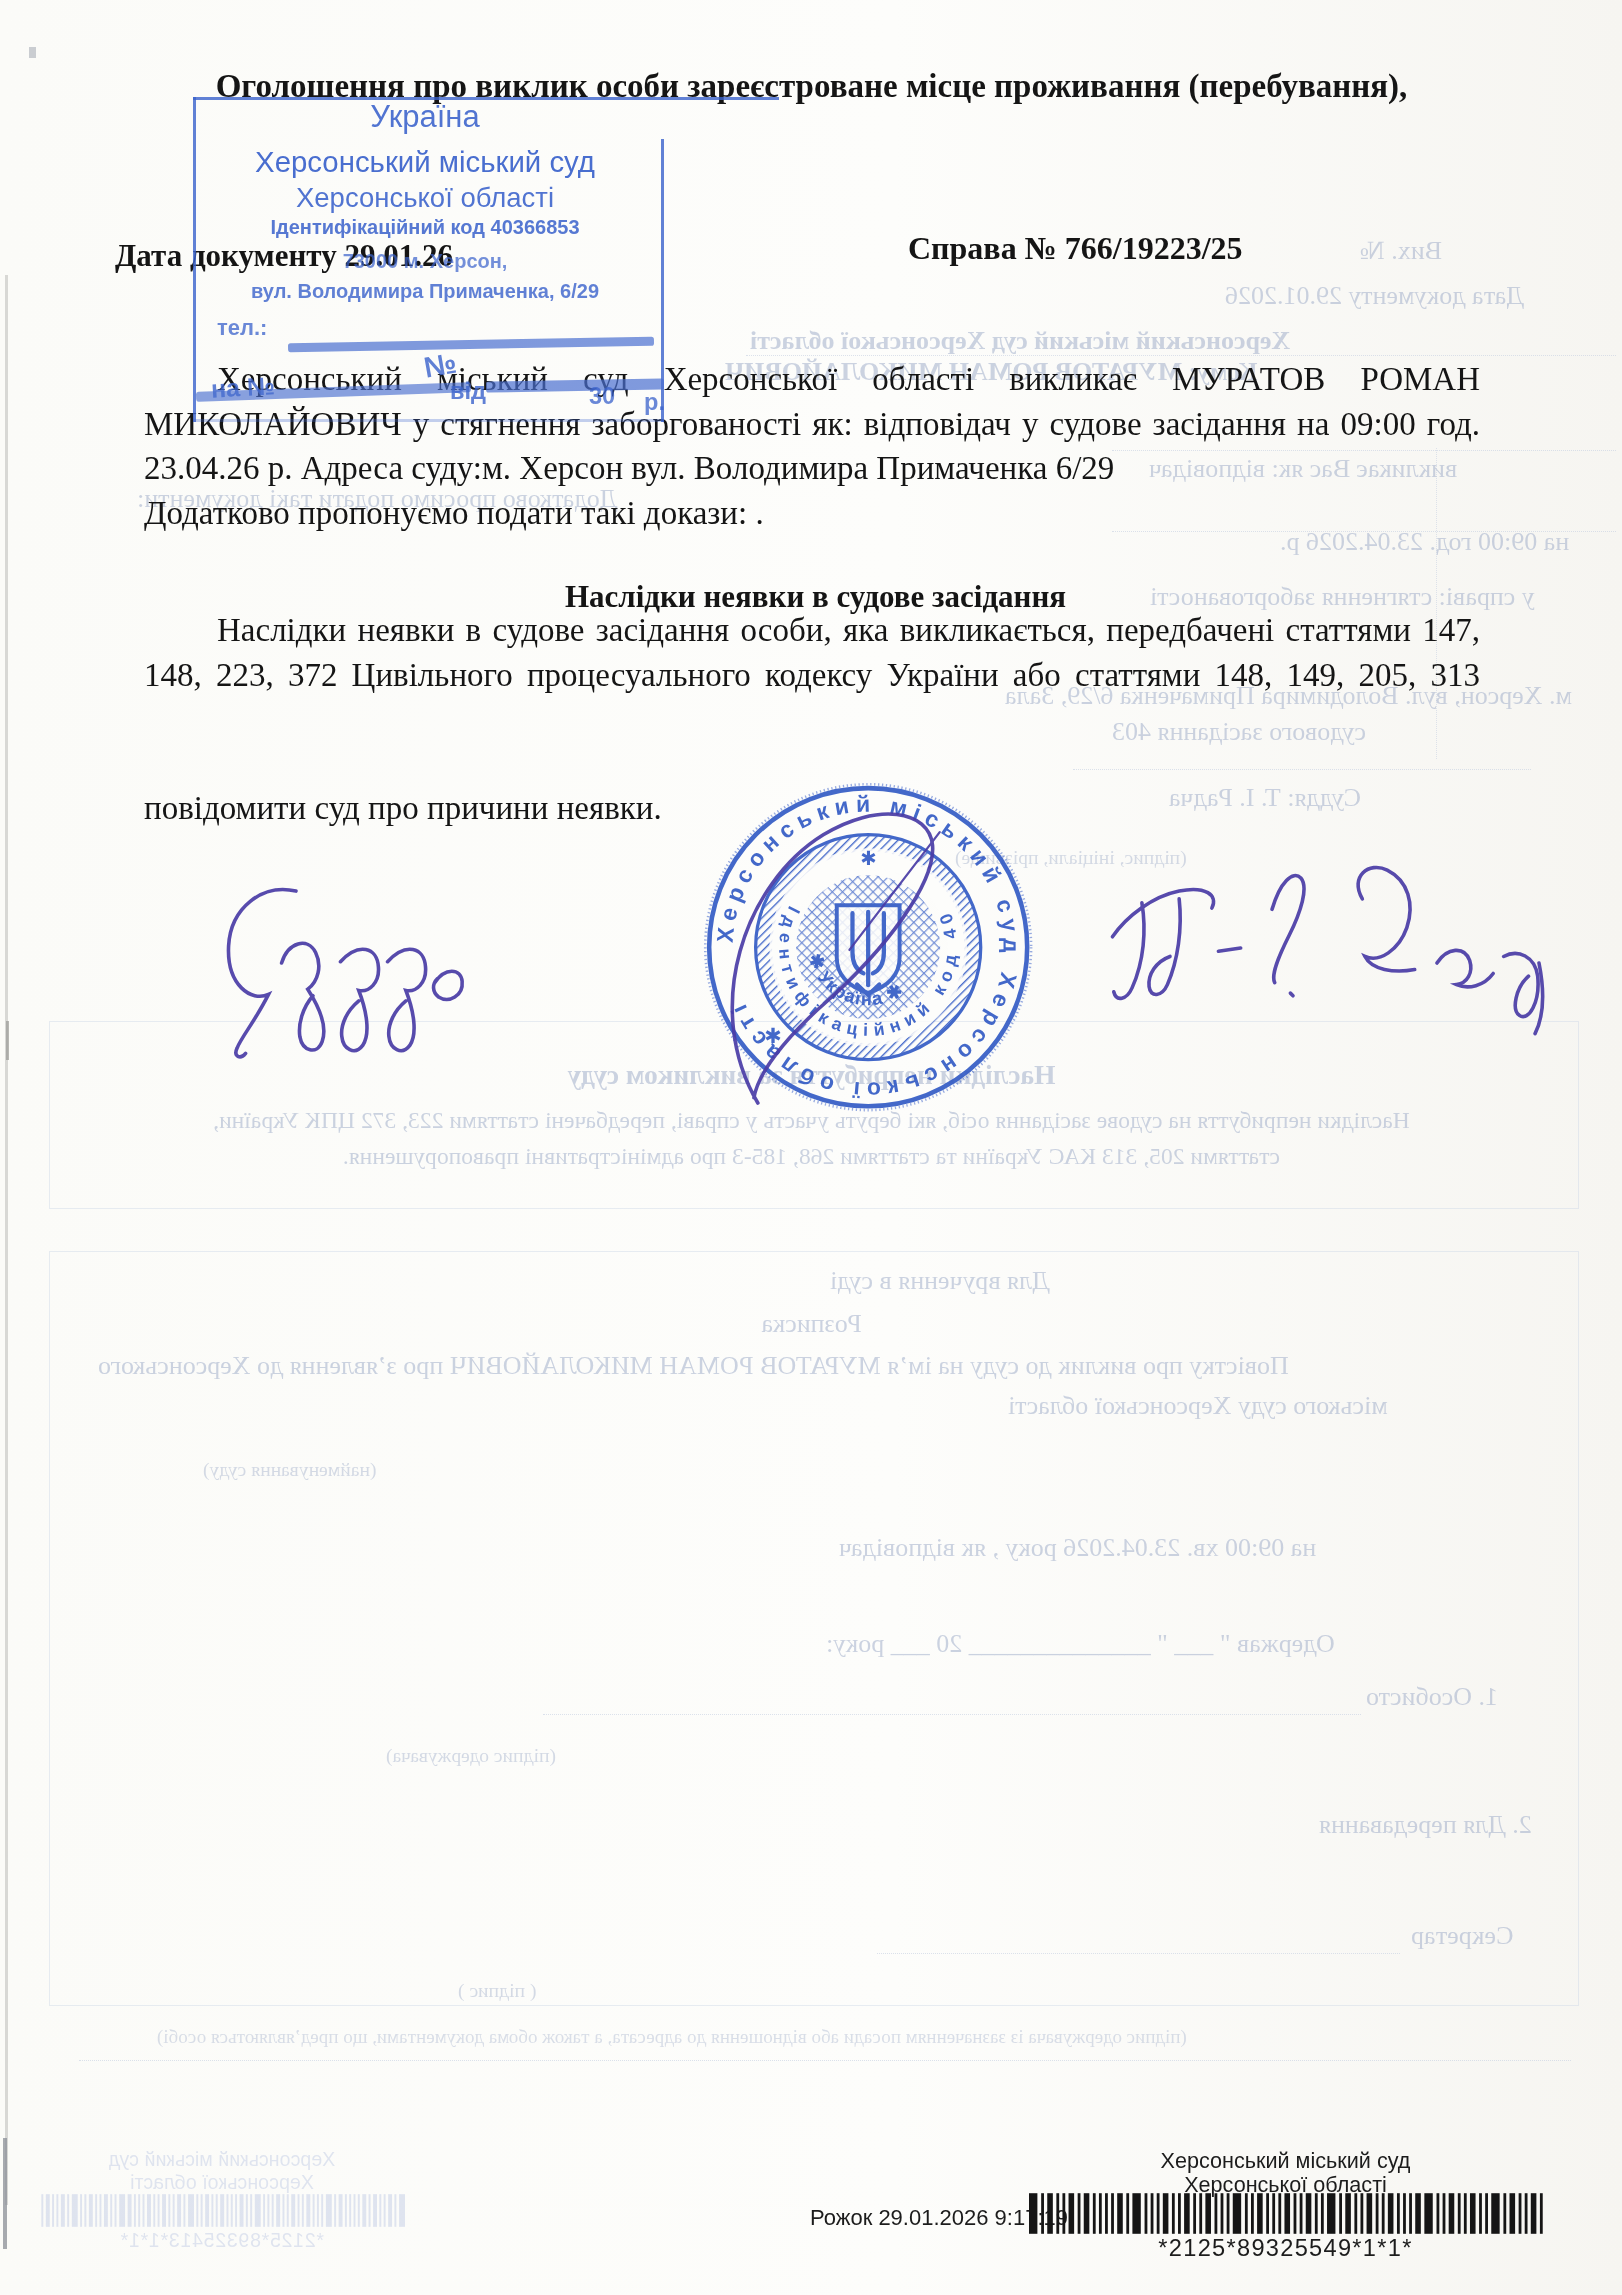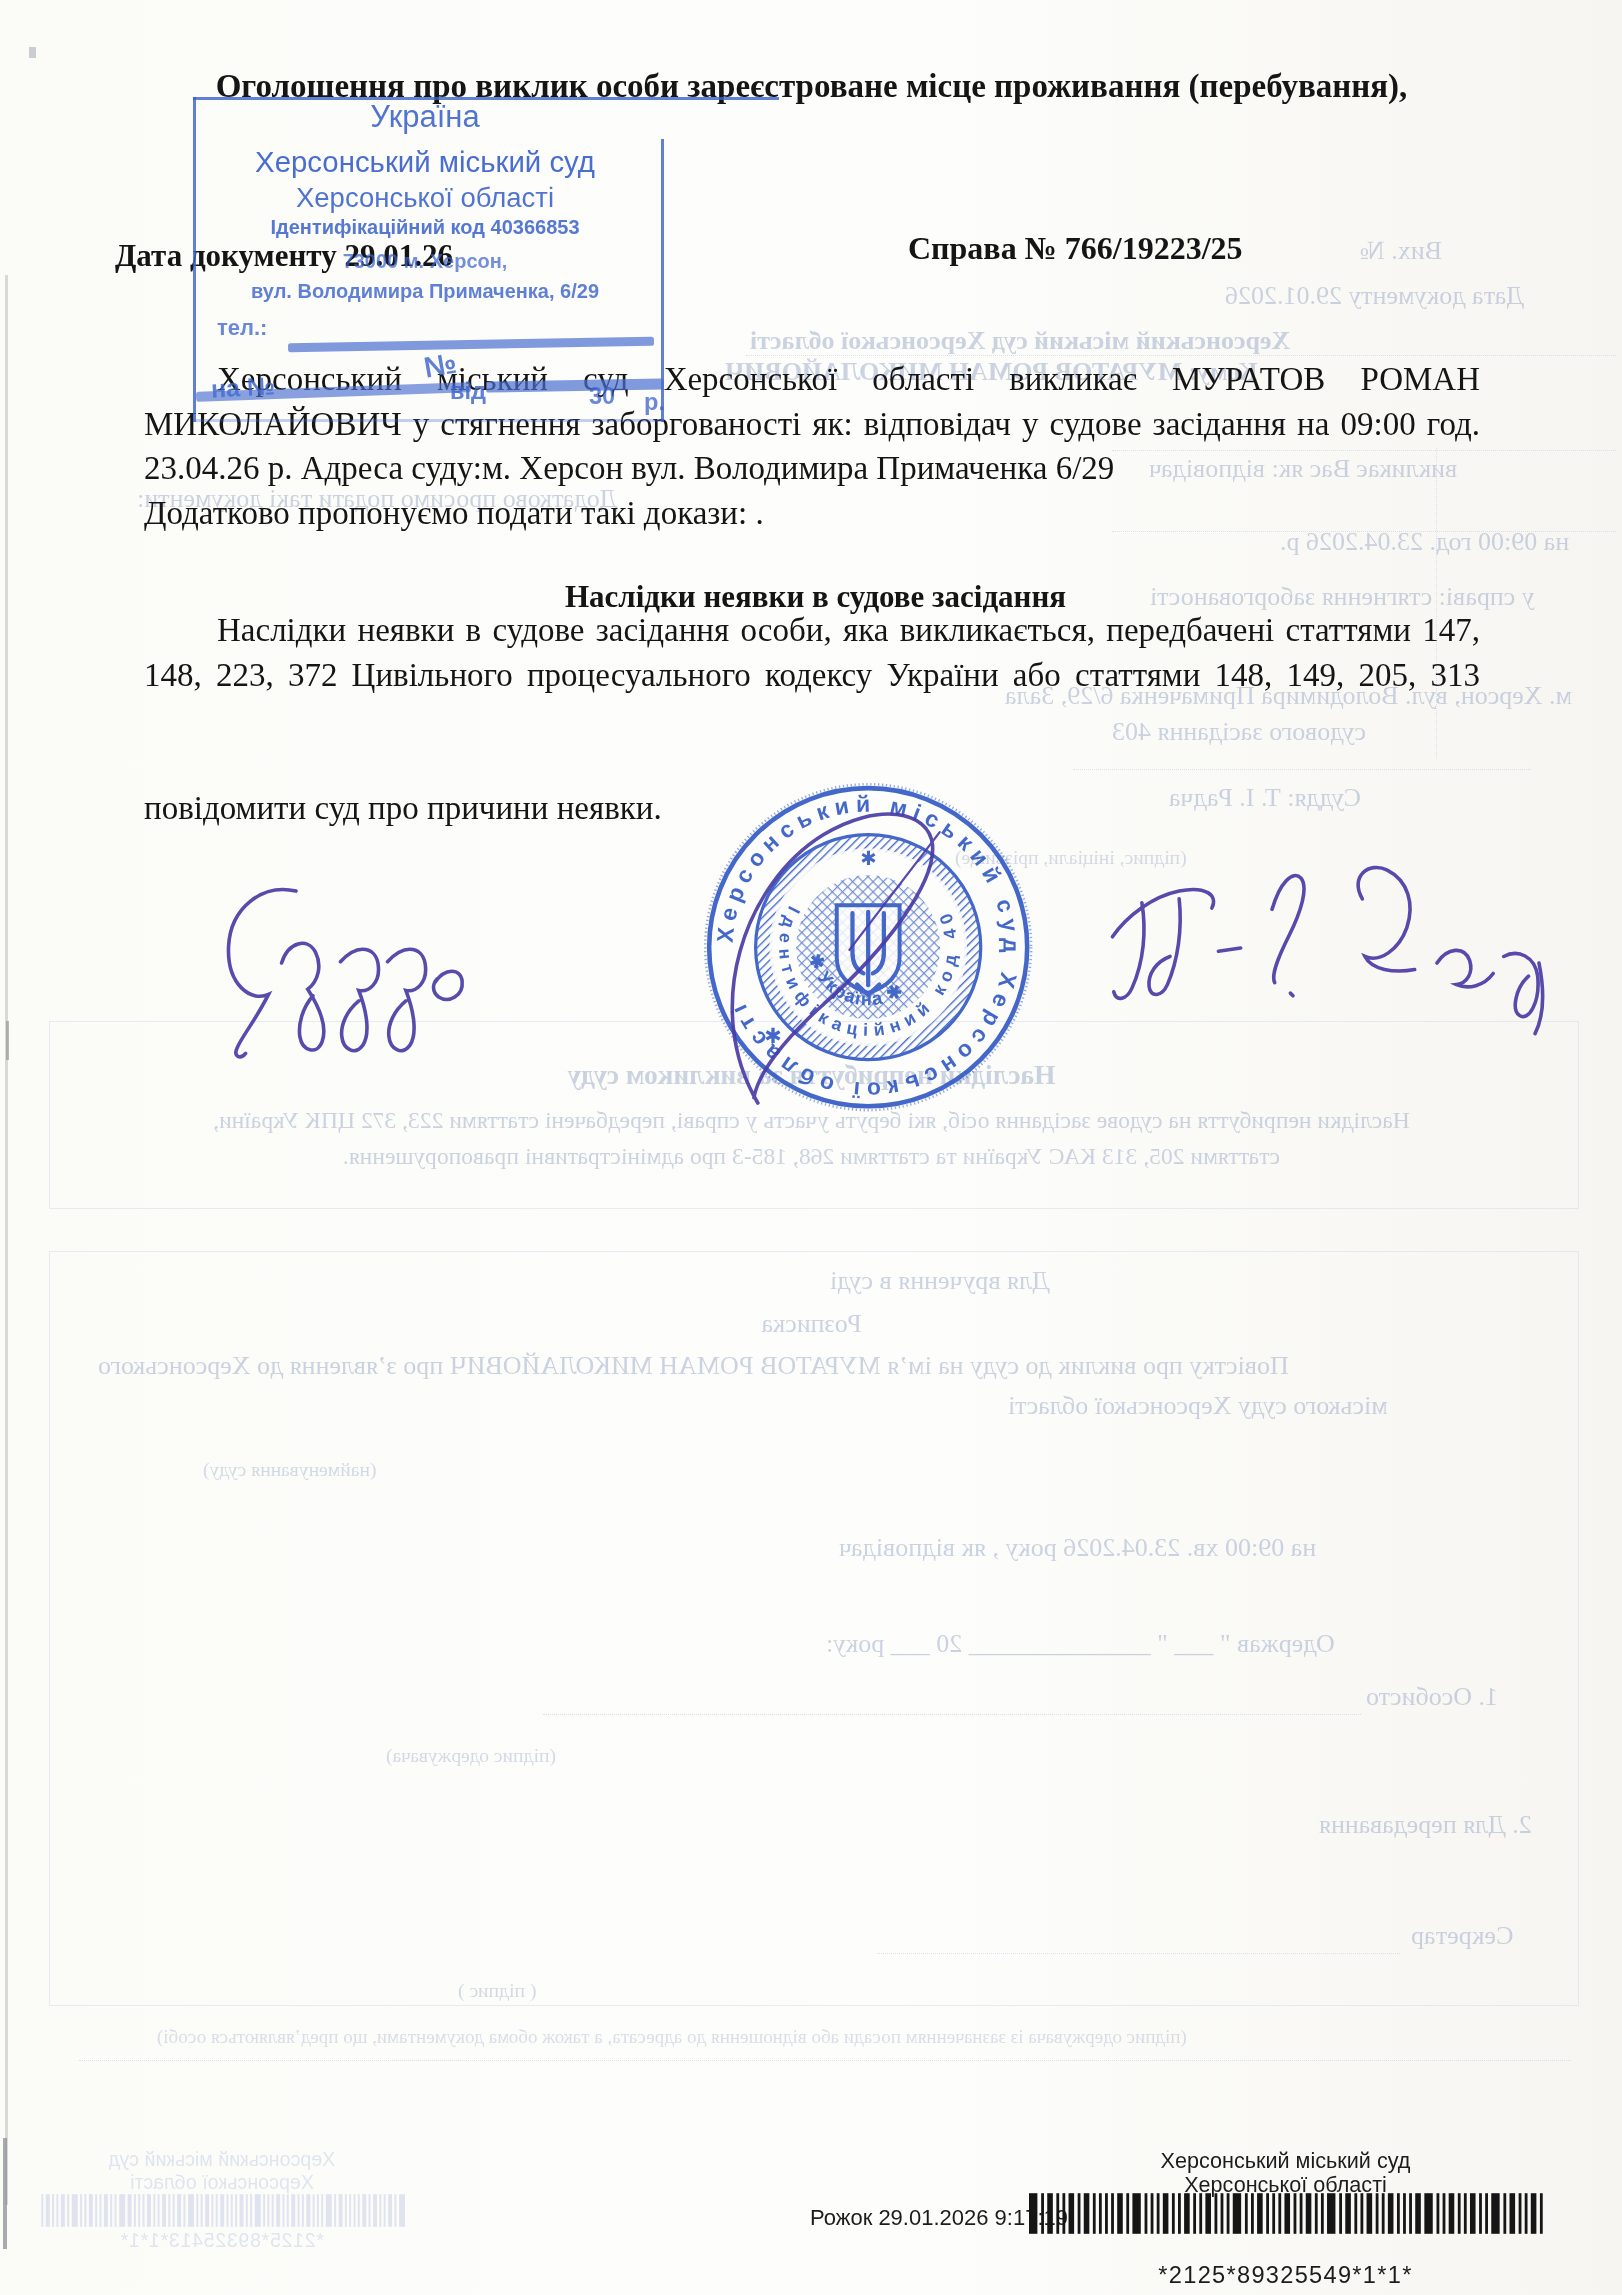--- a/index.html
+++ b/index.html
@@ -75,21 +75,21 @@
   .gv1{position:absolute;left:1436px;top:448px;width:0;height:311px;border-left:1.3px dotted #c6d0e2;opacity:.55;}
   .gbox{position:absolute;border:1.3px solid #ccd6e6;opacity:.45;}
   .gbox1{left:49px;top:1021px;width:1528px;height:186px;}
   .gbox2{left:49px;top:1251px;width:1528px;height:753px;}
 
   
   .ftxt{position:absolute;font-family:"Liberation Sans",sans-serif;color:#1c1c1c;text-align:center;white-space:nowrap;}
   .fc1{left:1027px;width:517px;top:2148px;font-size:21.6px;}
   .fc2{left:1027px;width:517px;top:2172px;font-size:21.6px;}
   .fscan{left:810px;top:2205px;font-size:22px;text-align:left;}
-  .fcode{left:1027px;width:517px;top:2235px;font-size:23.6px;letter-spacing:1.3px;margin-top:27px;}
+  .fcode{left:1027px;width:517px;top:2235px;font-size:23.6px;letter-spacing:1.3px;}
   #bc-main{position:absolute;left:1029px;top:2193px;}
   #bc-main rect{fill:#151515;}
   .gbottom{position:absolute;left:31px;top:2148px;width:382px;transform:scaleX(-1);
            opacity:.16;color:#4e6dbd;font-family:"Liberation Sans",sans-serif;text-align:center;}
   .gbottom div{font-size:19.6px;white-space:nowrap;}
   #bc-ghost rect{fill:#4e6dbd;}
   .gcode{letter-spacing:0.7px;}
 
   
   .edge1{left:5.2px;top:275px;width:2.6px;height:1930px;background:#b6b6b2;opacity:.5;}

